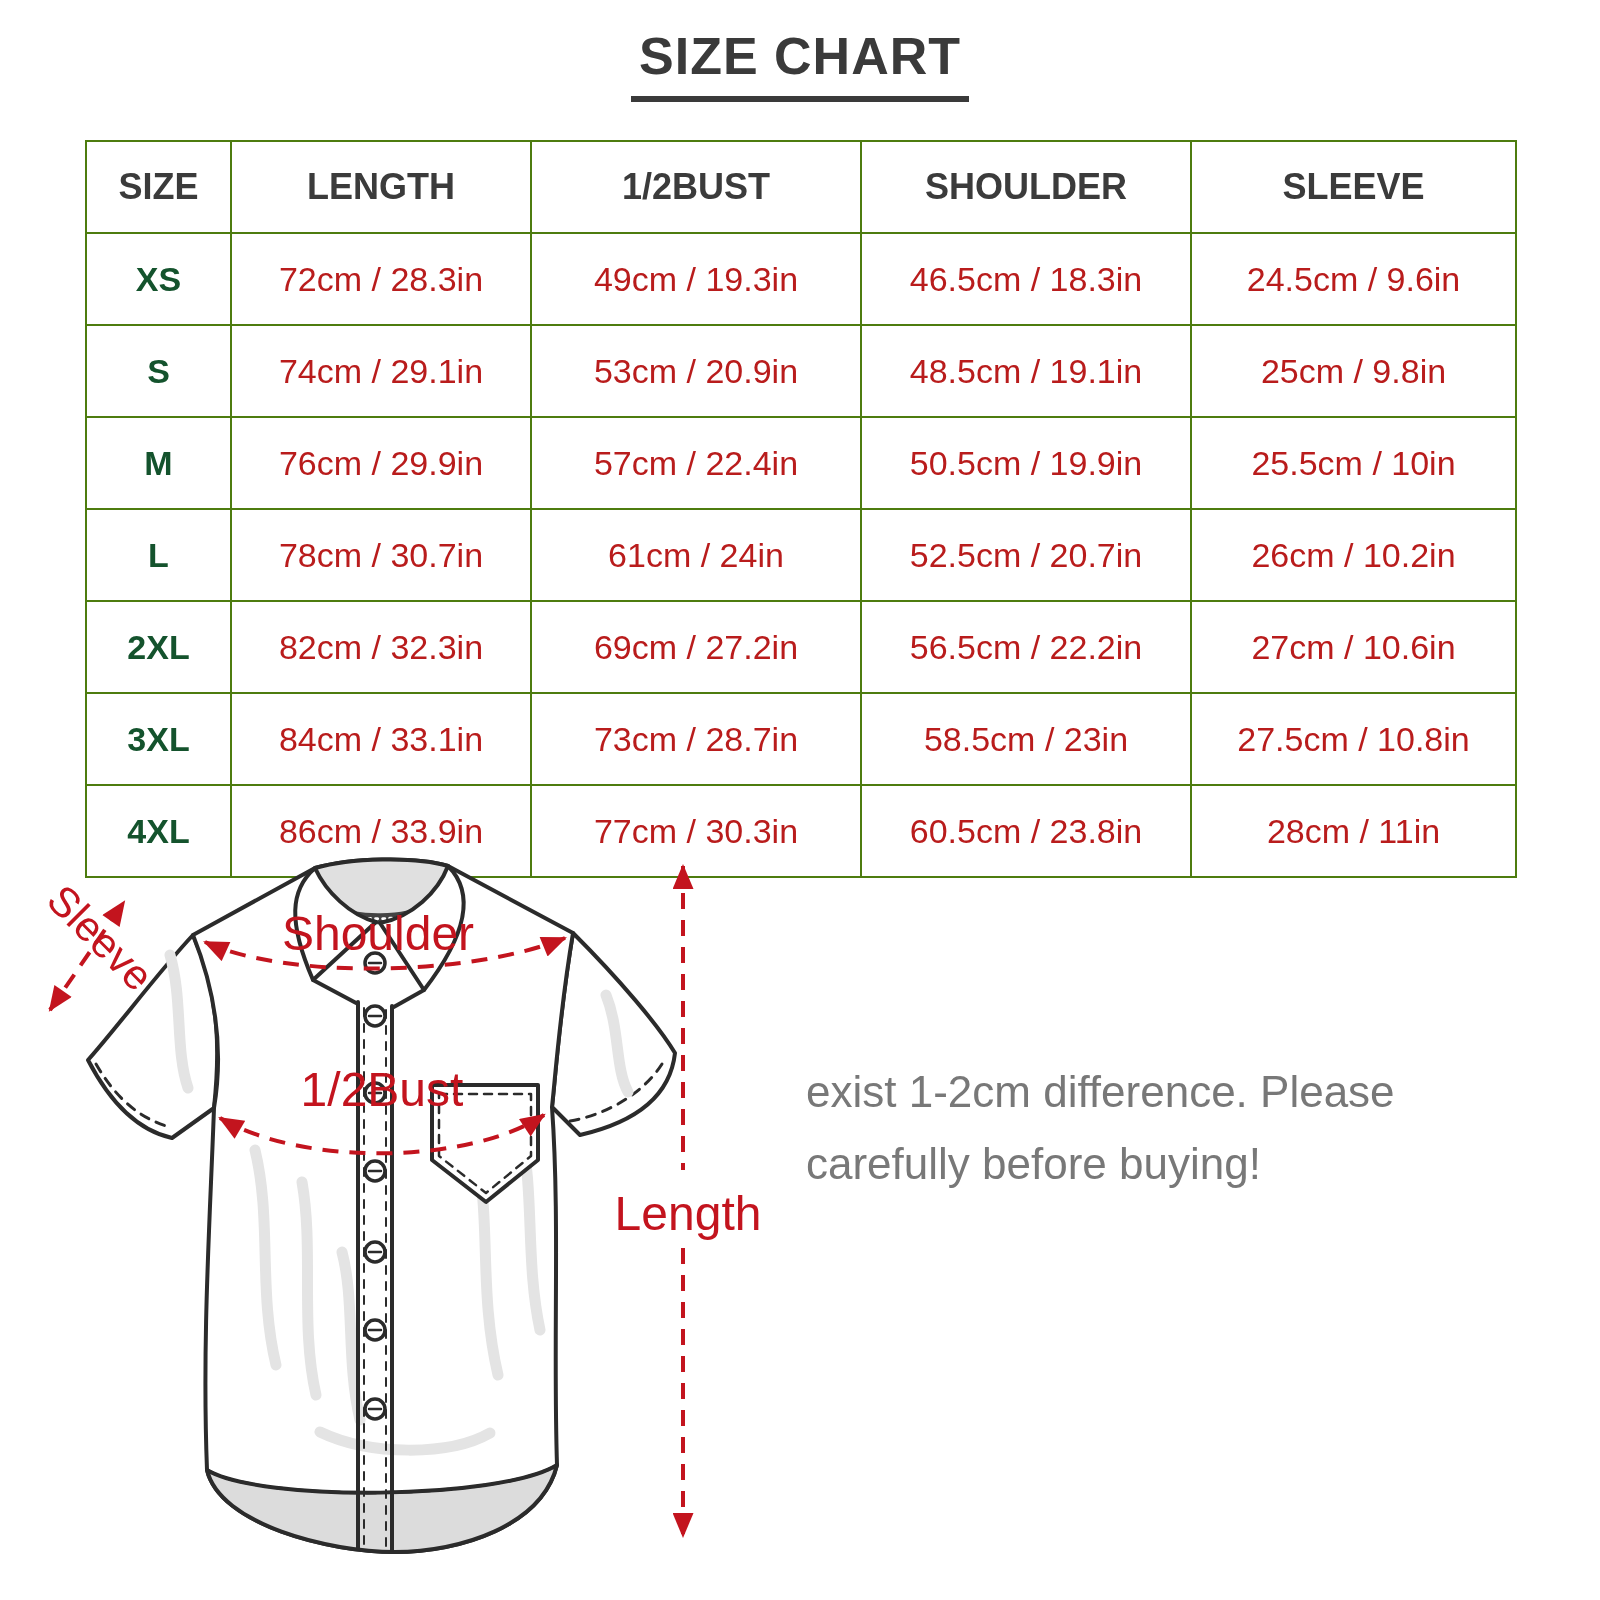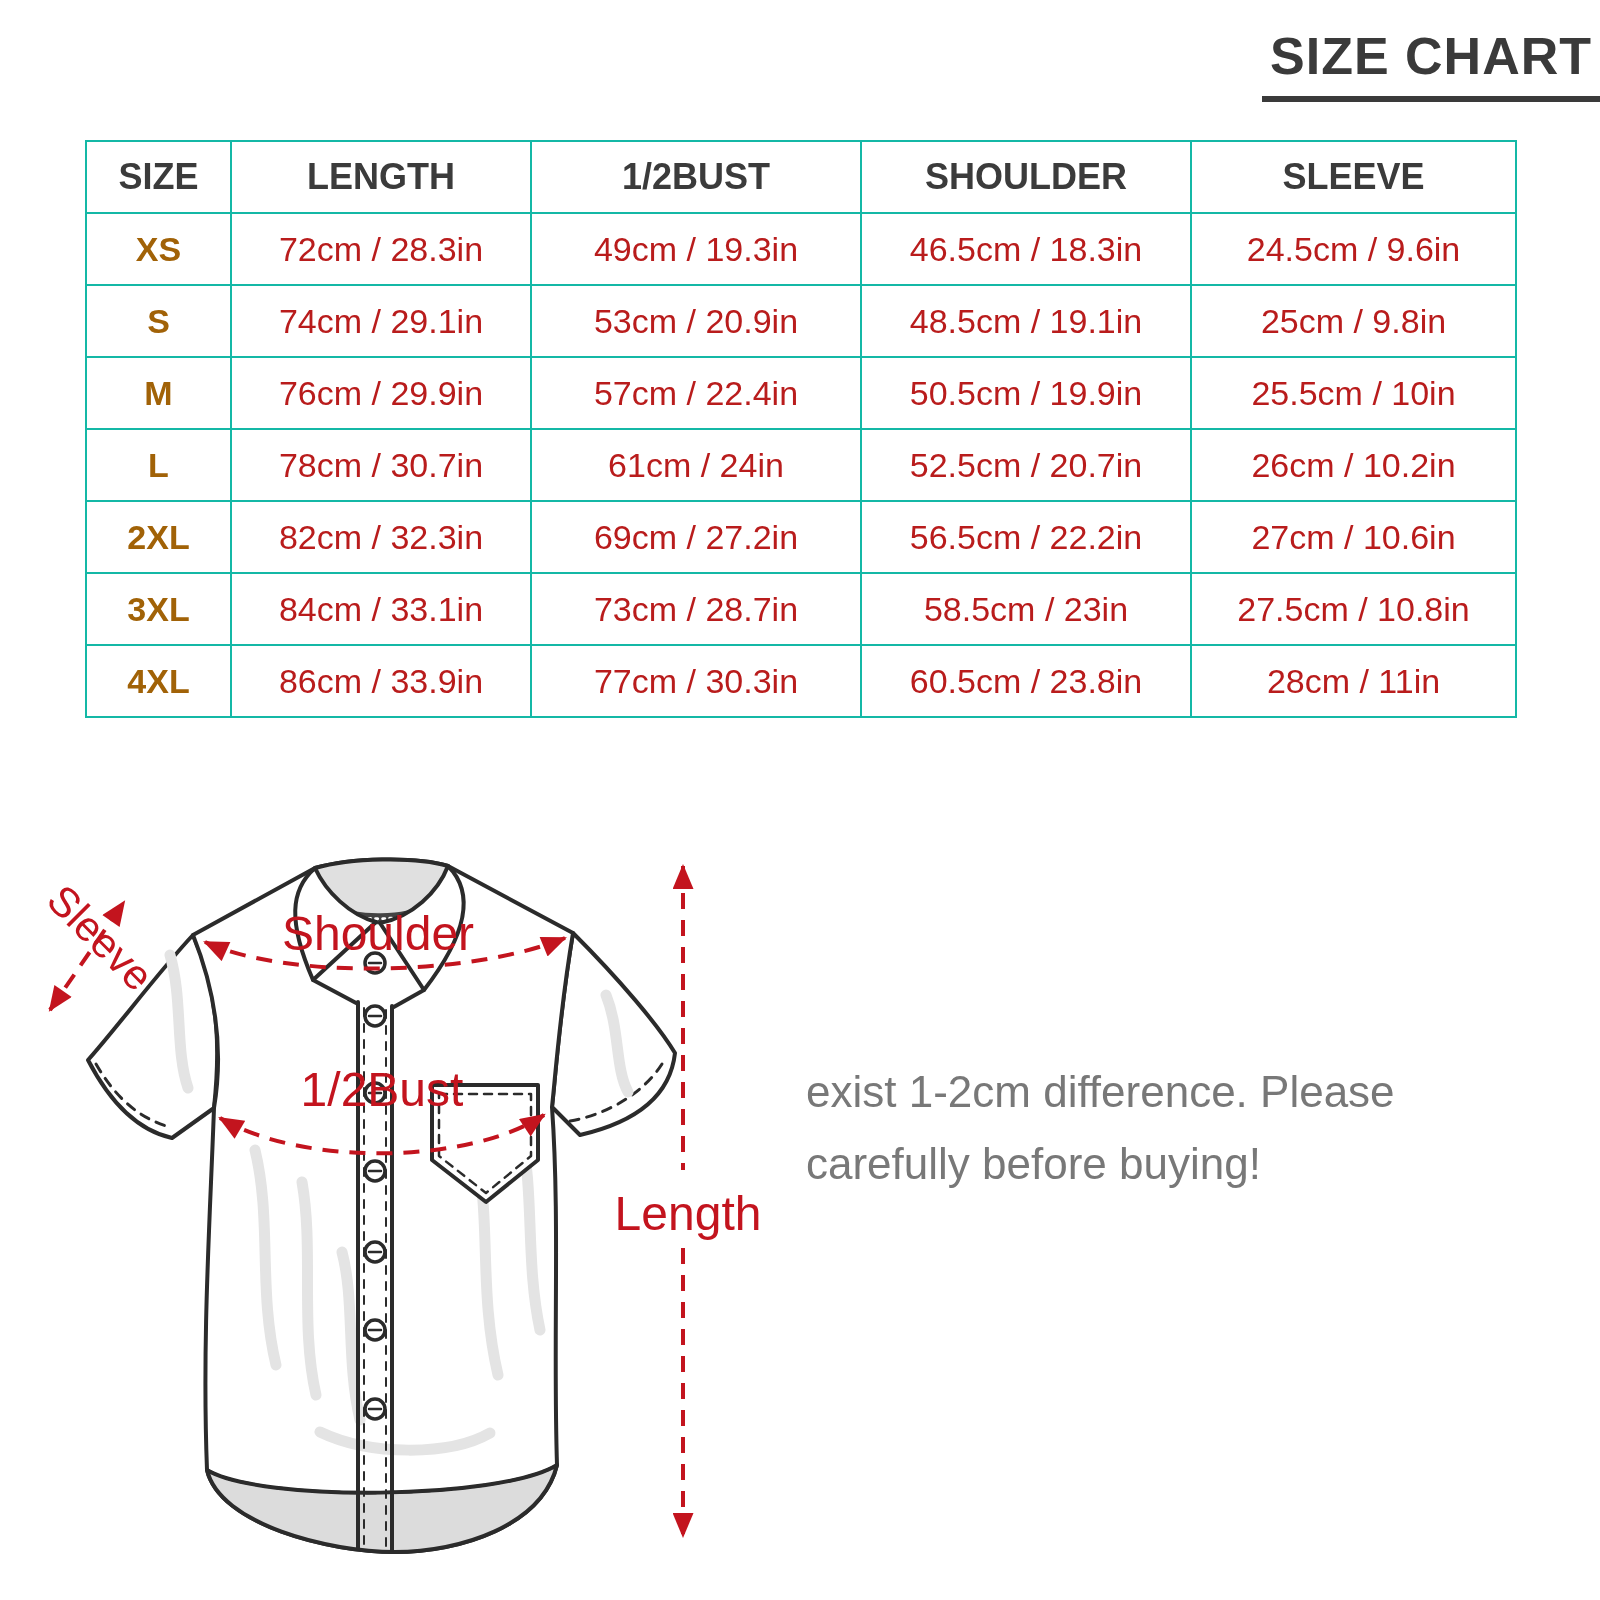--- a/index.html
+++ b/index.html
@@ -1,31 +1,31 @@
 <!DOCTYPE html>
 <html><head>
 <meta charset="utf-8">
 <style>
   html,body{margin:0;padding:0;background:#fff;}
   .page{position:relative;width:1600px;height:1600px;background:#ffffff;overflow:hidden;
         font-family:"Liberation Sans",sans-serif;}
 
   
-  .title-wrap{position:absolute;top:26px;left:0;right:0;text-align:right;}
+  .title-wrap{position:absolute;top:26px;left:0;right:0;text-align:center;}
   .title-wrap .title{display:inline-block;font-size:52px;font-weight:bold;letter-spacing:1px;
         color:#3a3a3a;border-bottom:6px solid #3a3a3a;padding:0 8px 10px 8px;}
 
   
   table.size-table{position:absolute;left:85px;top:140px;width:1430px;border-collapse:collapse;
         table-layout:fixed;}
-  .size-table th,.size-table td{border:2px solid #14b8a6;text-align:center;vertical-align:middle;
-        height:66px;padding:2px;white-space:nowrap;overflow:hidden;}
+  .size-table th,.size-table td{border:2px solid #4d7c0f;text-align:center;vertical-align:middle;
+        height:66px;padding:12px;white-space:nowrap;overflow:hidden;}
   .size-table th{font-size:36px;font-weight:bold;color:#3b3b3b;}
   .size-table td{font-size:34px;color:#b91c1c;}
-  .size-table td.size-col{font-weight:bold;color:#a16207;}
+  .size-table td.size-col{font-weight:bold;color:#14532d;}
 
   
   .shirt-svg{position:absolute;left:20px;top:820px;width:740px;height:770px;}
   .shirt-svg text{font-family:"Liberation Sans",sans-serif;}
 
   
   .note{position:absolute;left:806px;top:1056px;width:700px;font-size:44px;color:#787878;
         line-height:72px;}
   .note b{color:#6b6b6b;}
 </style>

